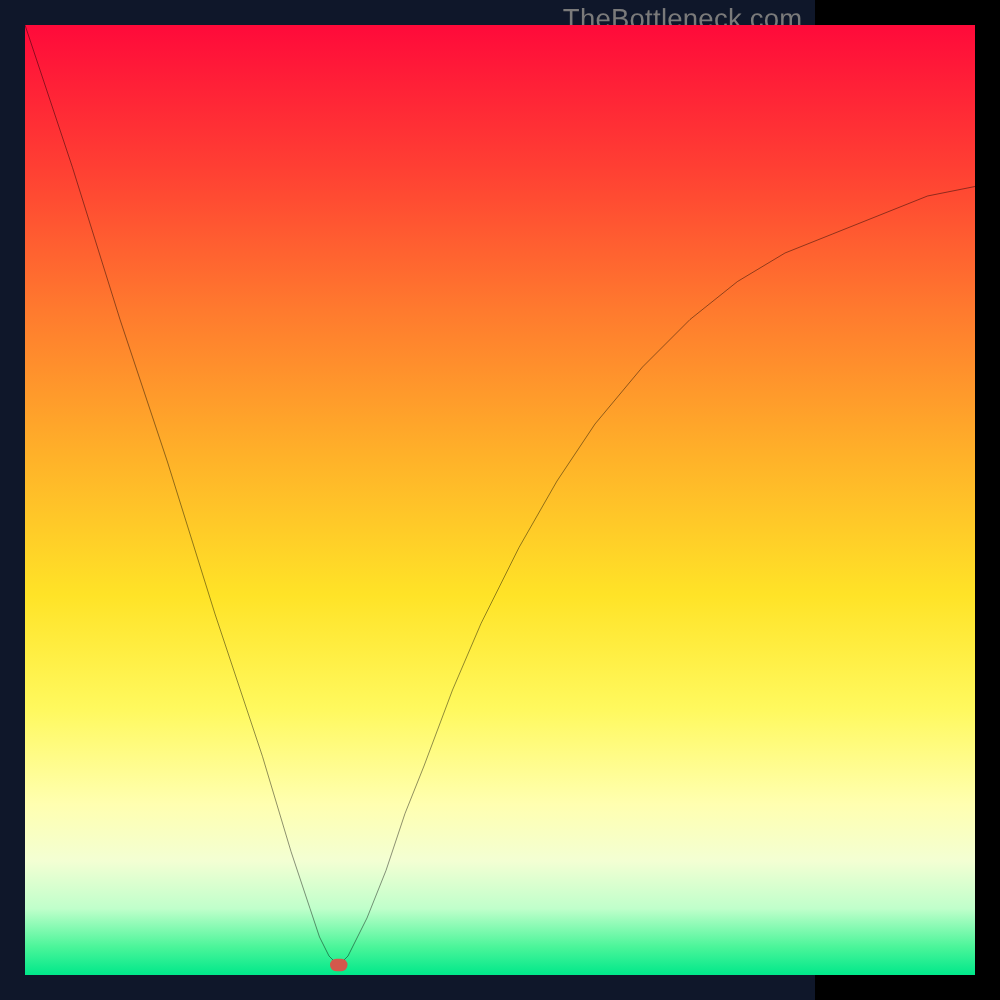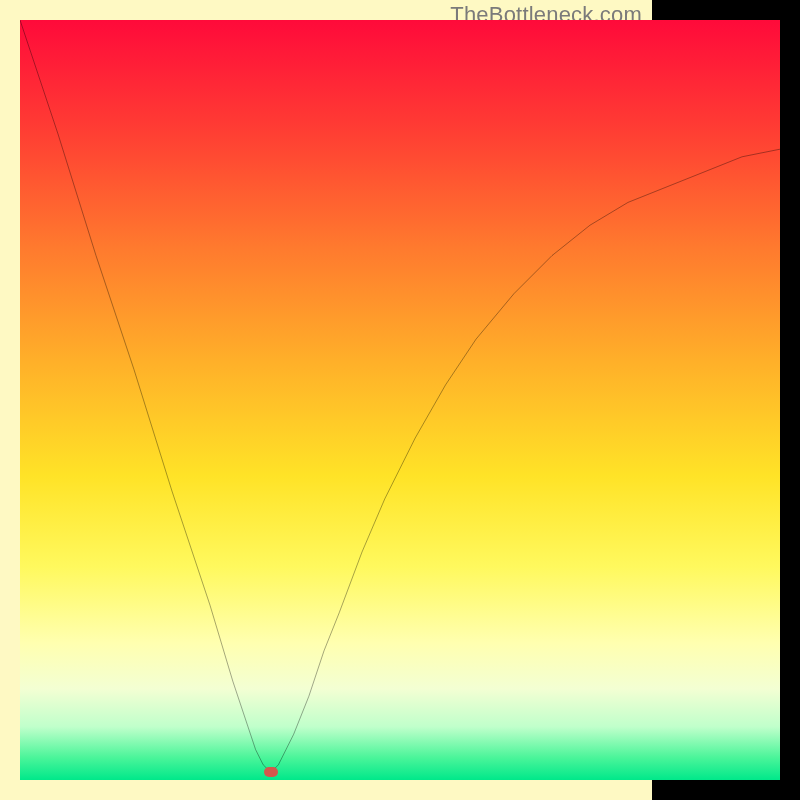--- a/index.html
+++ b/index.html
@@ -8,21 +8,21 @@
     width: 800px;
     height: 800px;
     overflow: hidden;
     background: #000;
     font-family: Arial, Helvetica, sans-serif;
   }
   .chart-wrap {
     position: relative;
     width: 652px;
     height: 800px;
-    background: #fef9c3;
+    background: #0f172a;
   }
   .plot-area {
     position: absolute;
     left: 20px;
     top: 20px;
     width: 760px;
     height: 760px;
     background: linear-gradient(
       to bottom,
       #ff0a3a 0%,

